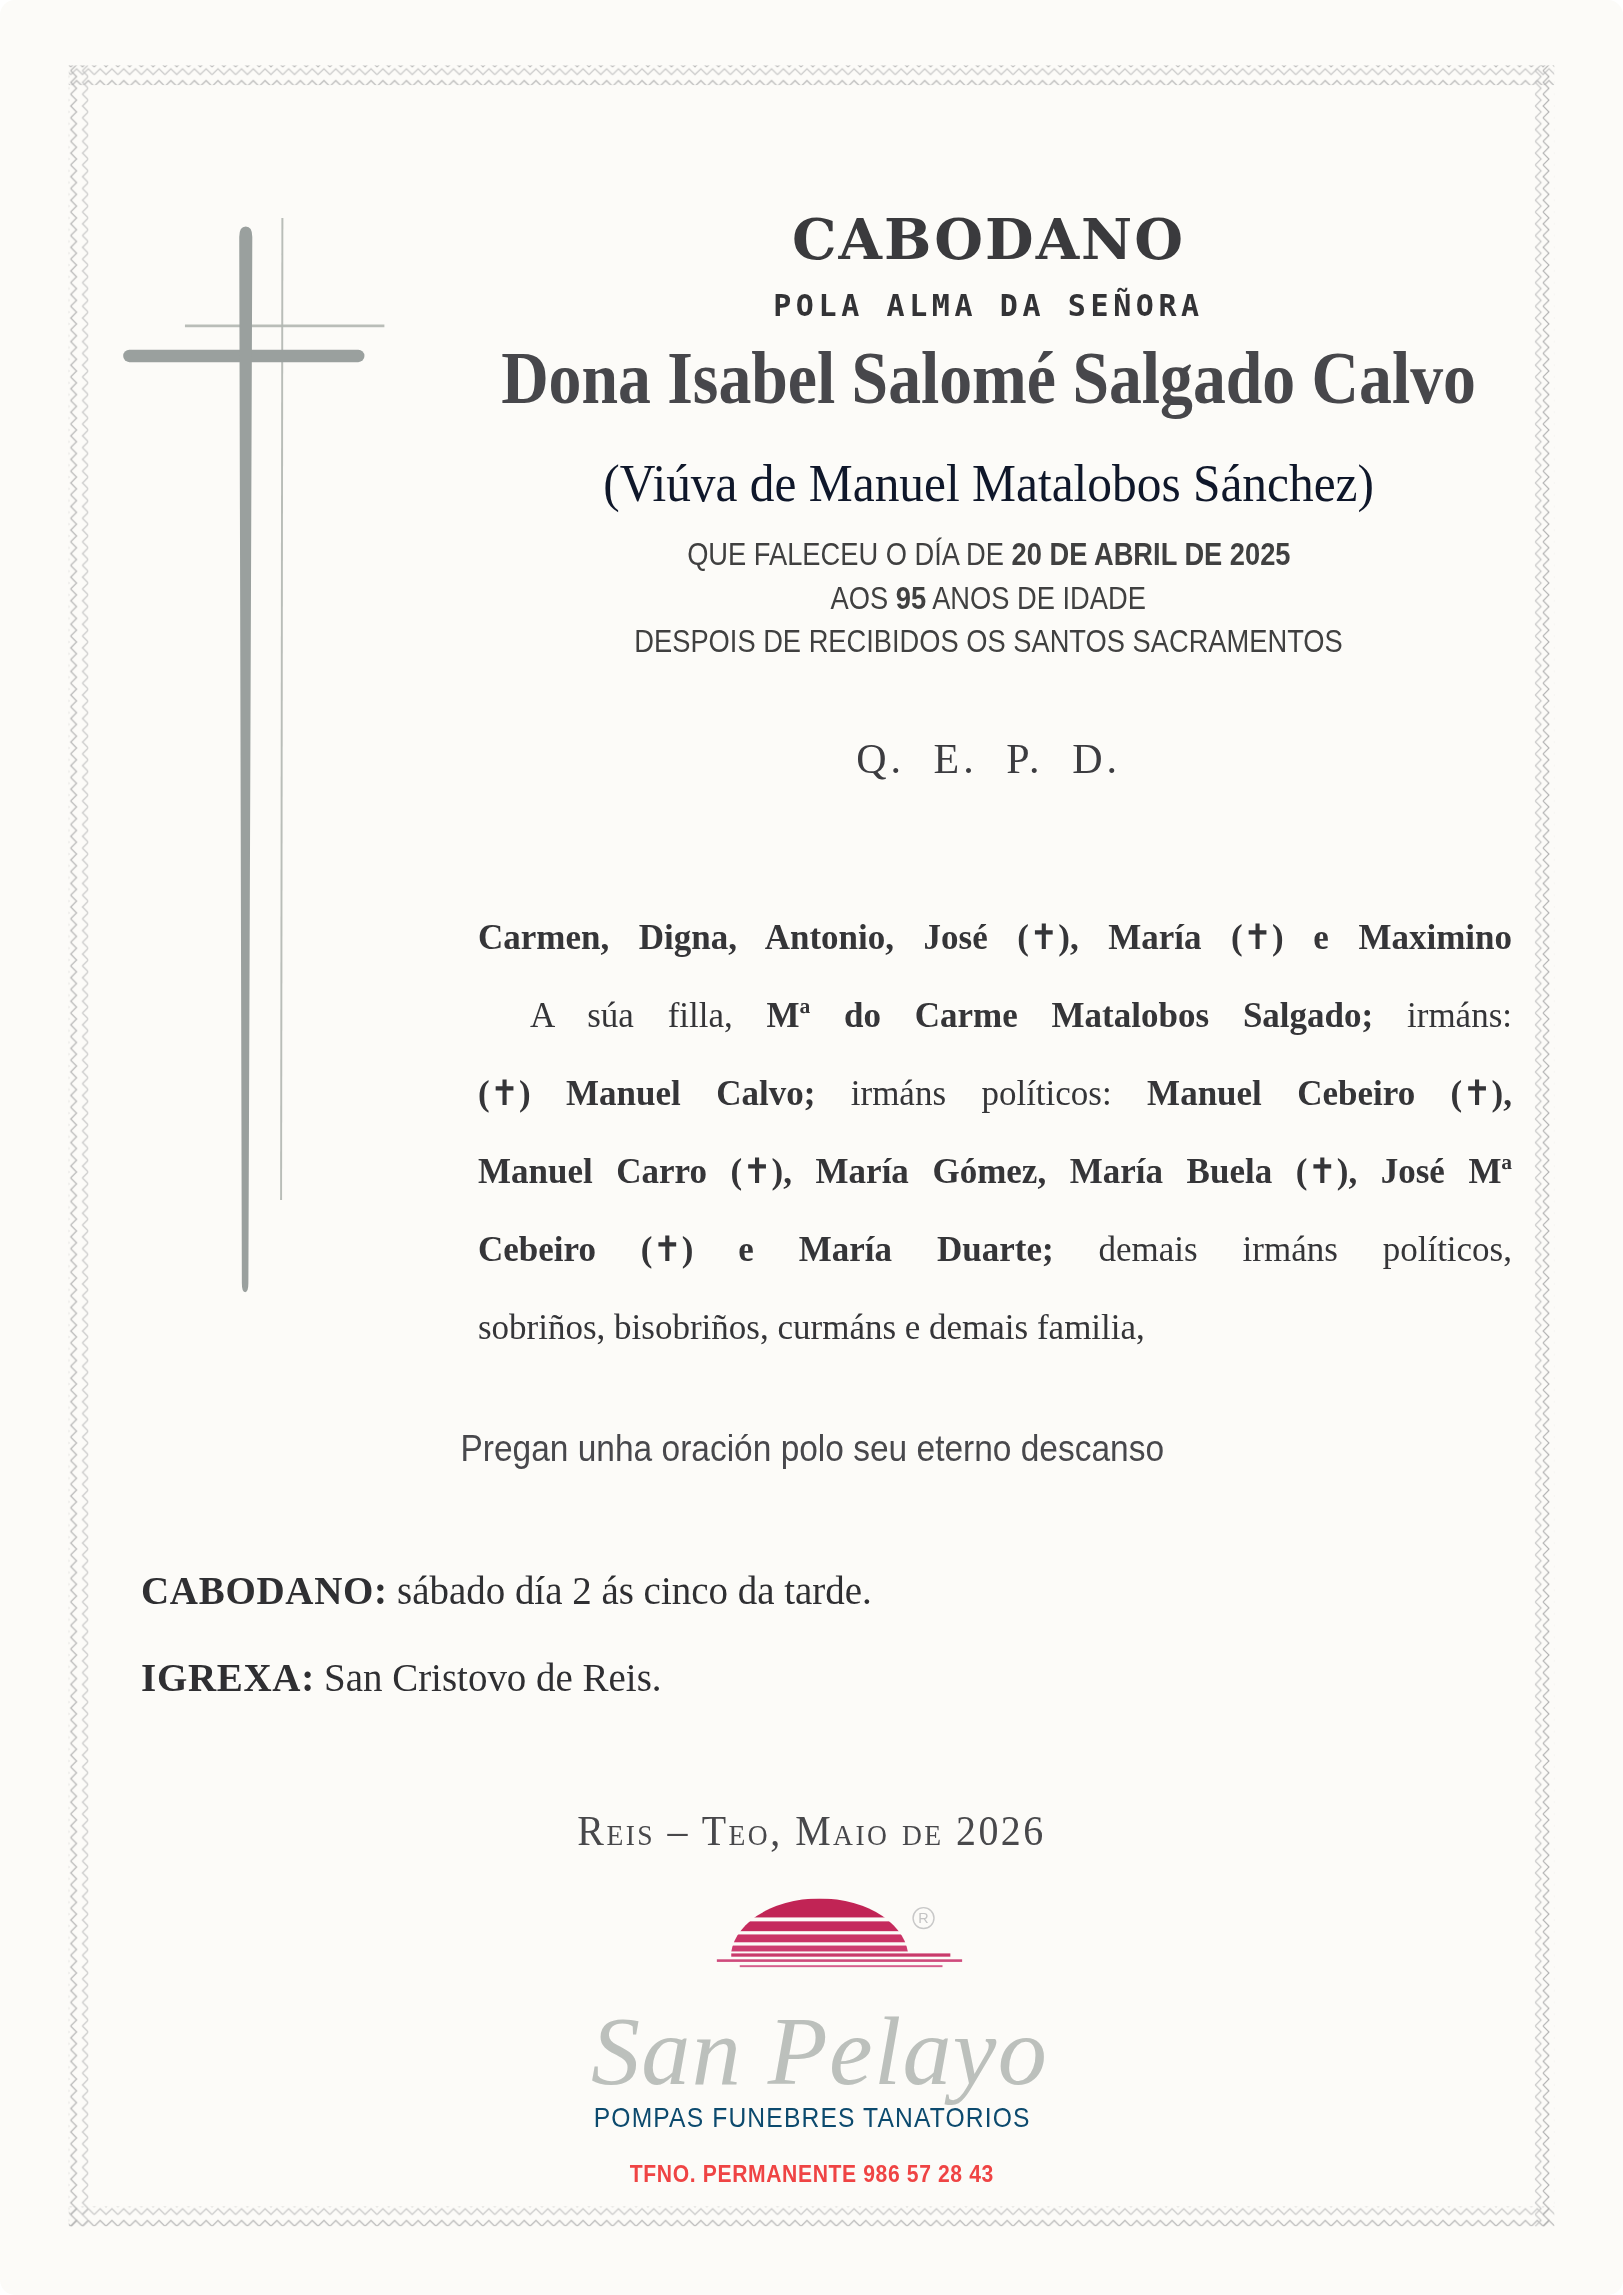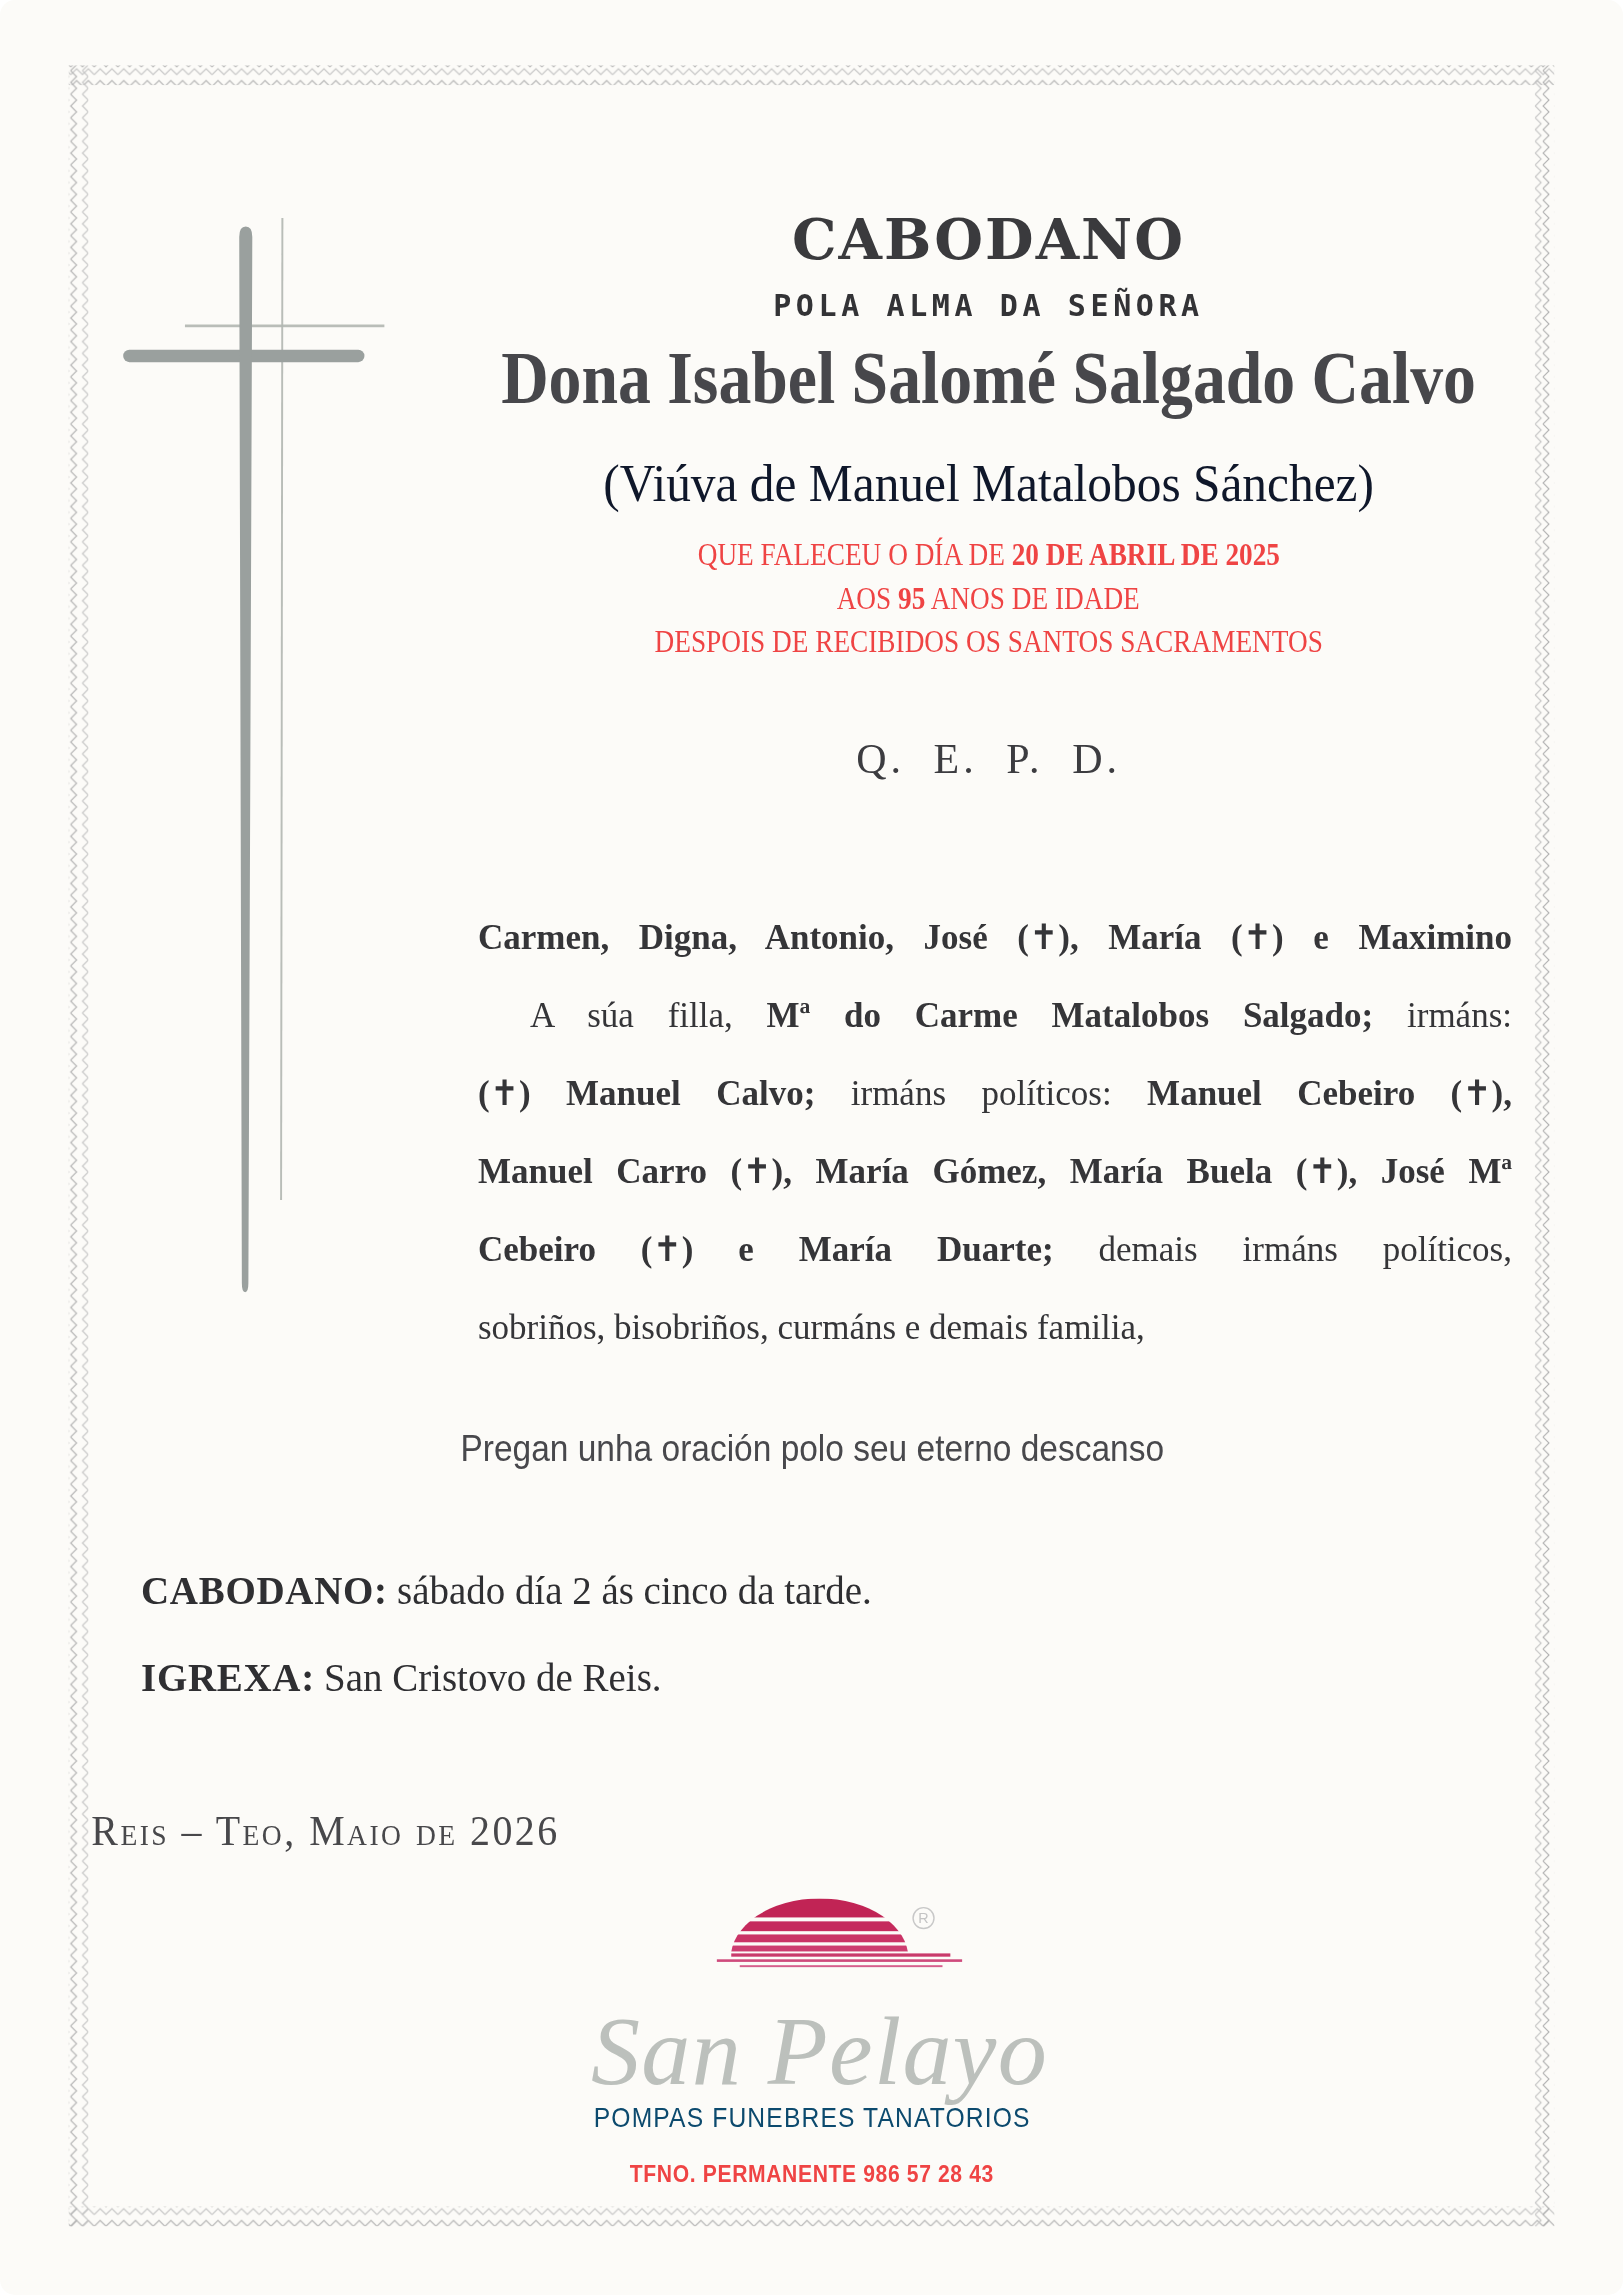--- a/index.html
+++ b/index.html
@@ -16,21 +16,21 @@
   
   .hline{position:absolute;left:432px;width:1113px;text-align:center;line-height:1;}
   .title{top:211px;font-family:"DejaVu Serif","Liberation Serif",serif;font-weight:bold;
          font-size:56px;letter-spacing:2px;color:#3a3a3d;}
   .dedication{top:291px;font-family:"DejaVu Sans Mono","Liberation Mono",monospace;
          font-weight:bold;font-size:30px;letter-spacing:4.6px;color:#333336;}
   .name{top:342px;font-size:73px;font-weight:bold;color:#47474b;}
   .name > span{display:inline-block;transform:scaleX(0.9);transform-origin:center;white-space:nowrap;}
   .widow{top:458px;font-size:52px;color:#0f172a;}
   .widow > span{display:inline-block;transform:scaleX(0.95);transform-origin:center;white-space:nowrap;}
-  .sansline{font-family:Liberation Serif, serif;font-size:31px;color:#ef4444;}
+  .sansline{font-family:Liberation Sans, sans-serif;font-size:31px;color:#404040;}
   .sansline > span{display:inline-block;transform:scaleX(0.88);transform-origin:center;white-space:nowrap;}
   .que{top:539px;} .aos{top:583px;} .despois{top:626px;}
   .rip{top:738px;font-size:42px;letter-spacing:3.9px;word-spacing:14.4px;color:#3c3c40;}
 
   
   .family{position:absolute;left:478px;top:899px;width:1034px;font-size:35px;color:#353538;}
   .family .fline{height:78px;line-height:78px;text-align:justify;text-align-last:justify;
                  text-justify:inter-word;white-space:normal;}
   .family .fline.first{text-indent:52px;}
   .family .fline.last{text-align-last:left;}
@@ -38,21 +38,21 @@
 
   
   .prayer{top:1431px;left:79px;width:1466px;position:absolute;text-align:center;line-height:1;
           font-family:"Liberation Sans","DejaVu Sans",sans-serif;font-size:36px;color:#48484c;}
   .prayer > span{display:inline-block;transform:scaleX(0.93);transform-origin:center;white-space:nowrap;}
   .schedule-line{position:absolute;left:141px;line-height:1;font-size:39px;color:#2f2f32;white-space:nowrap;}
   .schedule-line .lbl{font-weight:bold;letter-spacing:0.7px;}
   .schedule-line .val{display:inline-block;transform:scaleX(0.95);transform-origin:left center;
                       font-size:41px;margin-left:9.2px;}
   .sched-0{top:1570px;} .sched-1{top:1657px;}
-  .placedate{top:1810px;left:79px;width:1466px;position:absolute;line-height:1;
+  .placedate{top:1810px;left:79px;width:1466px;position:absolute;text-align:center;line-height:1;
              font-size:42px;color:#48484b;}
   .placedate > span{display:inline-block;font-variant:small-caps;letter-spacing:2.6px;
                     transform:scaleX(0.95);transform-origin:center;white-space:nowrap;}
   .tagline{top:2104px;left:79px;width:1466px;position:absolute;text-align:center;line-height:1;
            font-family:"Liberation Sans","DejaVu Sans",sans-serif;font-weight:normal;
            font-size:28px;letter-spacing:1.3px;color:#0c4a6e;}
   .tagline > span{display:inline-block;transform:scaleX(0.88);transform-origin:center;white-space:nowrap;}
   .phone{top:2162px;left:79px;width:1466px;position:absolute;text-align:center;line-height:1;
          font-family:"Liberation Sans","DejaVu Sans",sans-serif;font-weight:bold;
          font-size:24px;letter-spacing:0.7px;color:#ef4444;}

